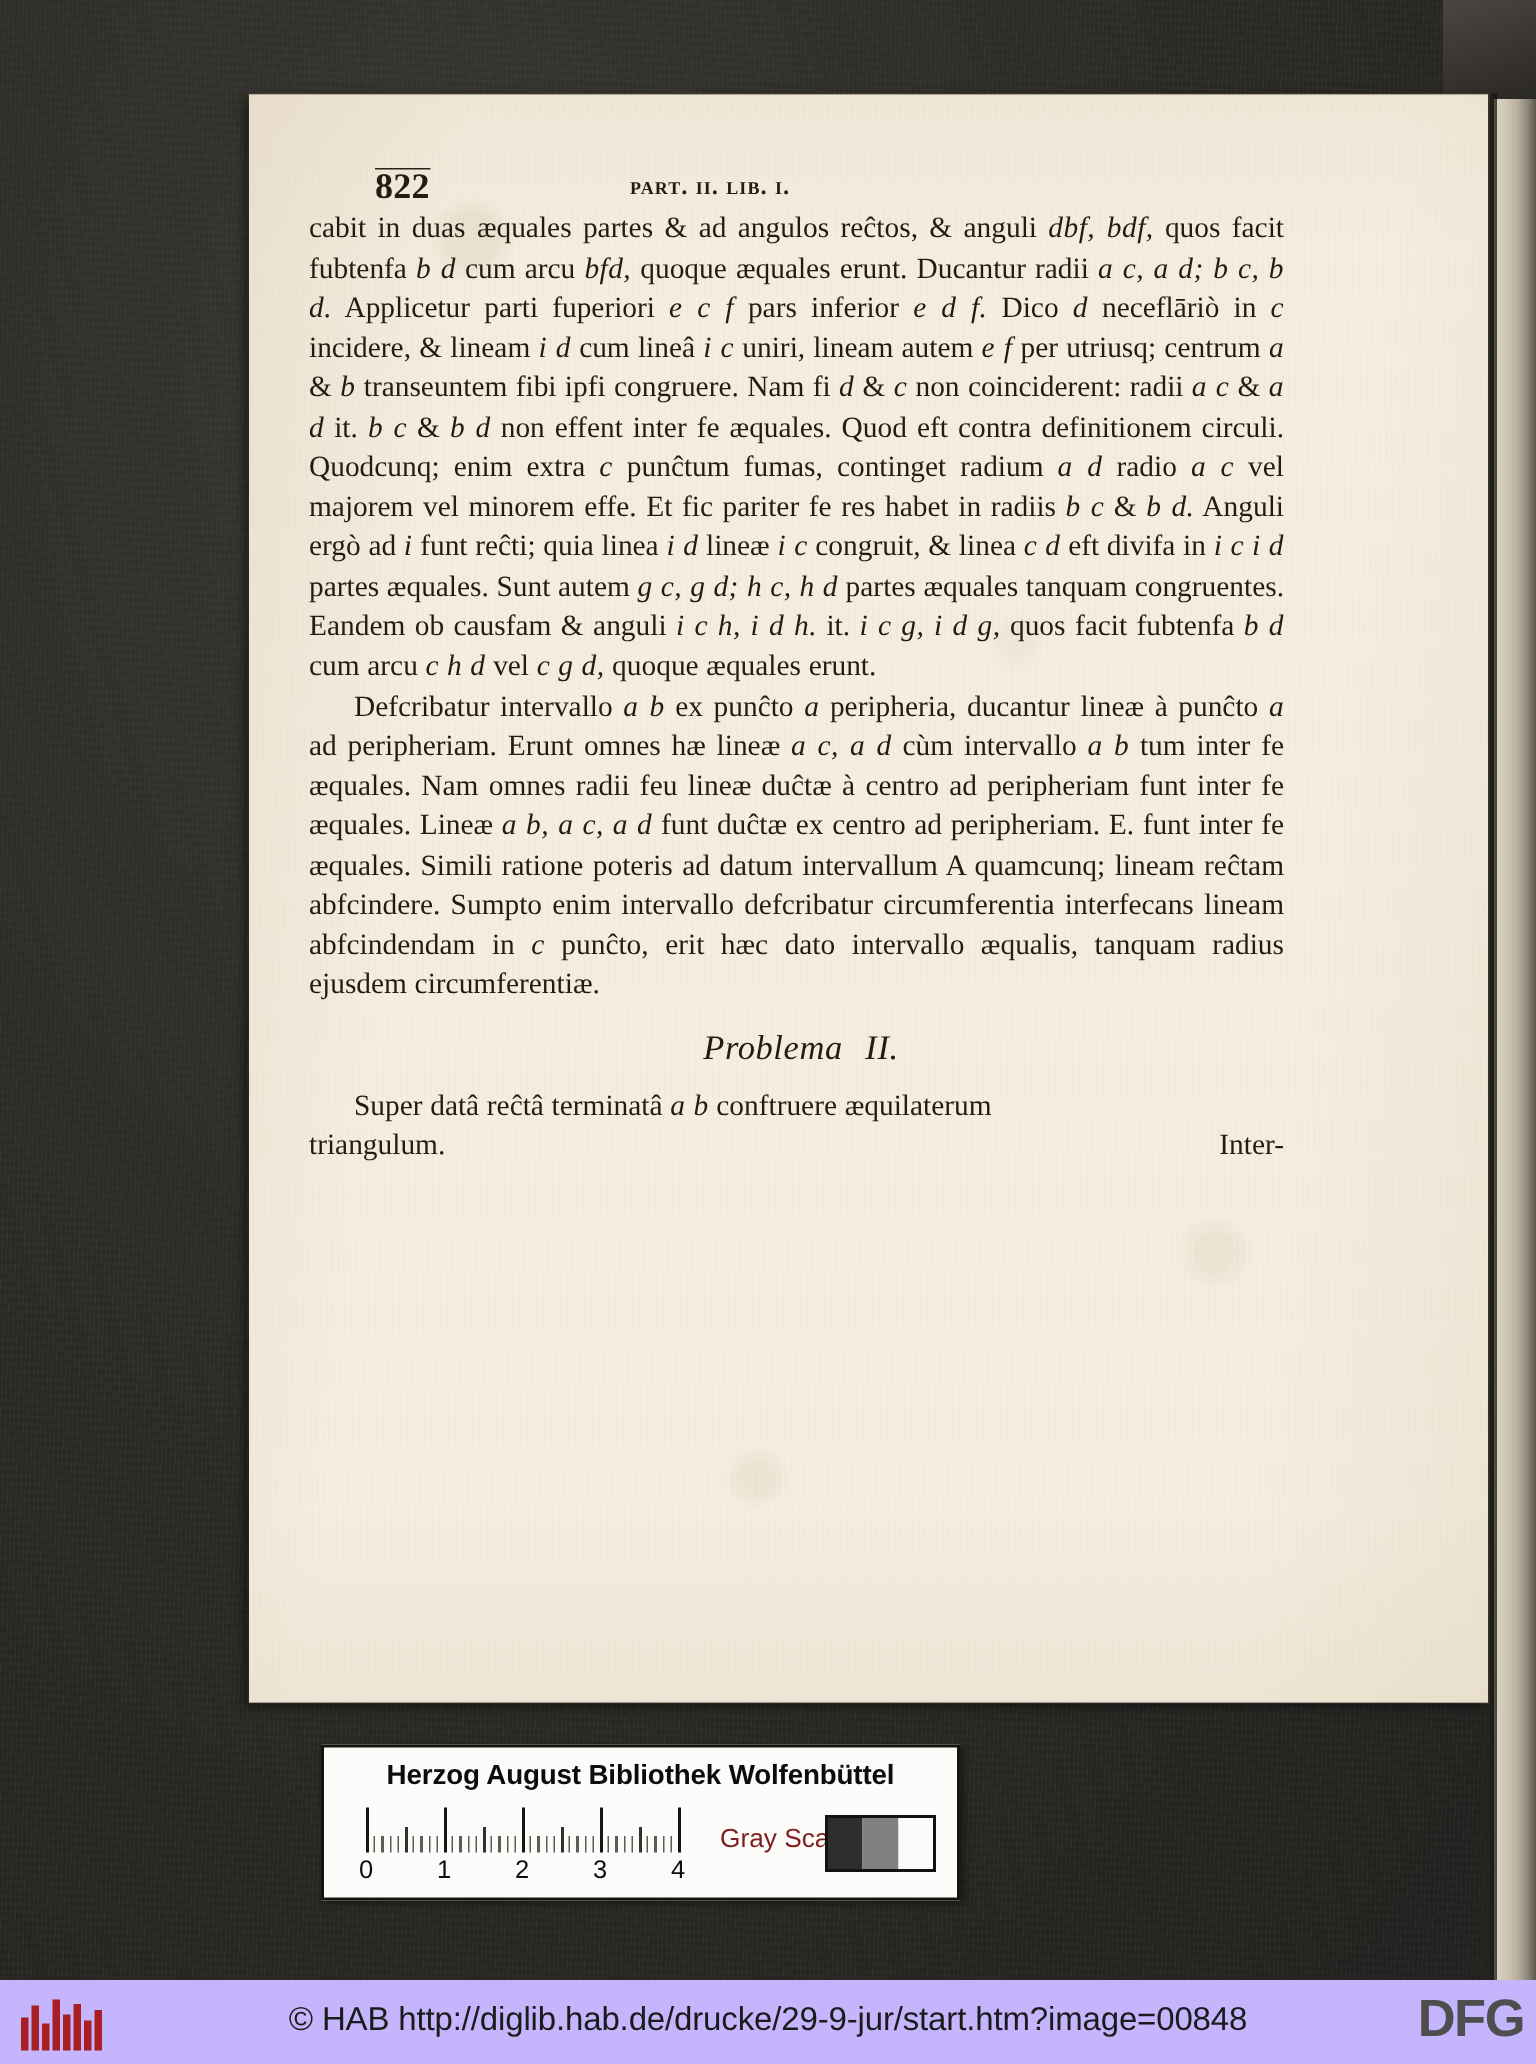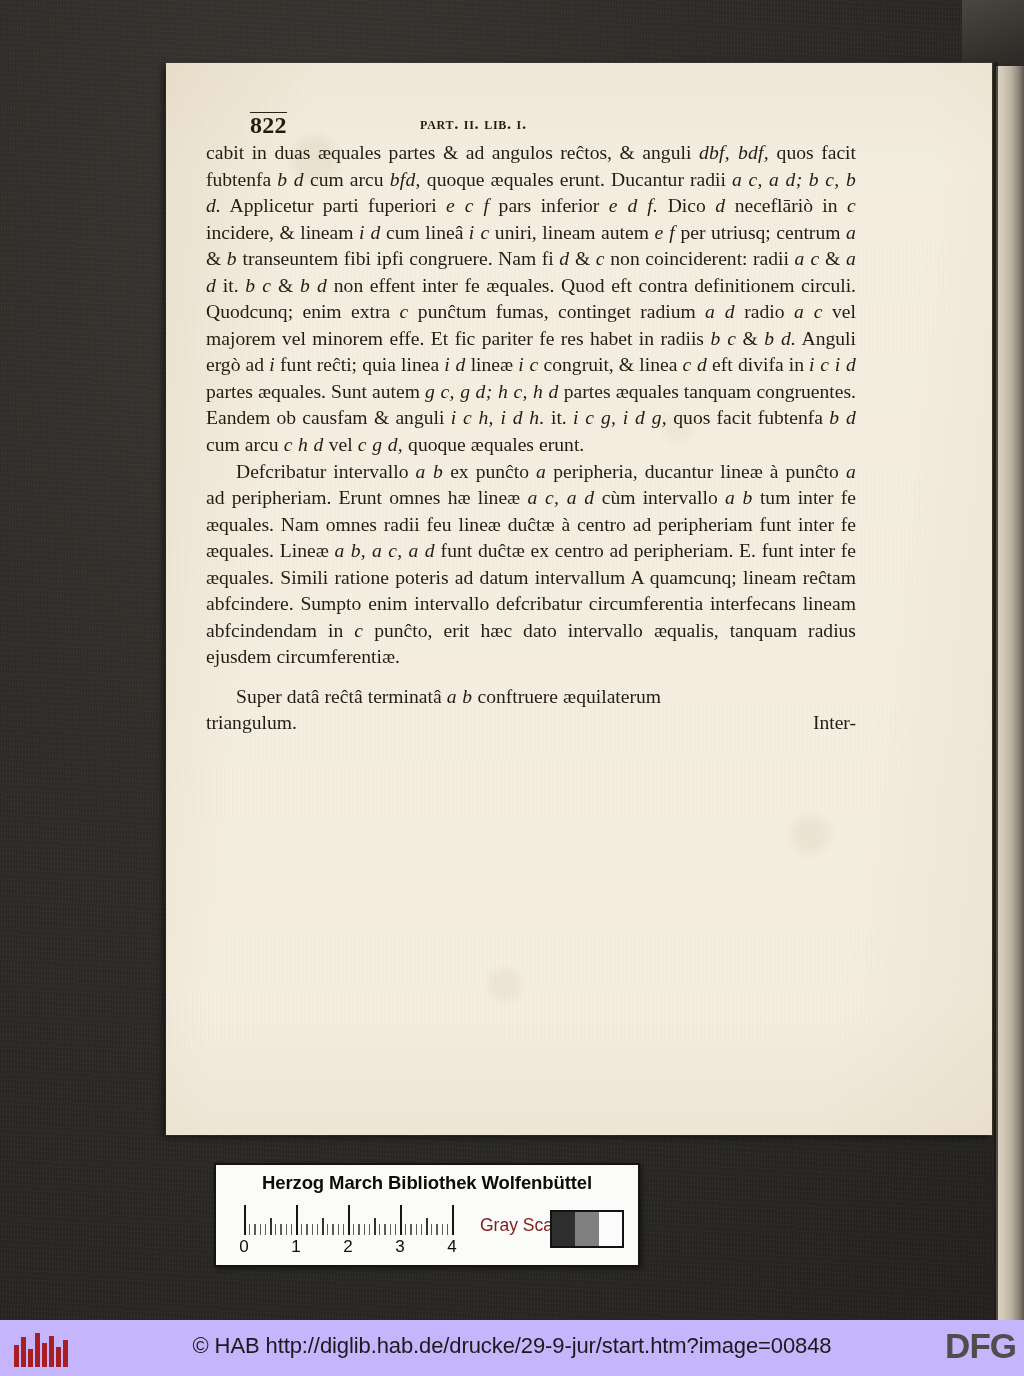--- a/index.html
+++ b/index.html
@@ -277,29 +277,30 @@
     </div>
 
     <p class="body">cabit in duas æquales partes &amp; ad angulos reĉtos, &amp; anguli
       <i>dbf, bdf,</i> quos facit fubtenfa <i>b d</i> cum arcu <i>bfd,</i> quoque æquales erunt. Ducantur radii <i>a c, a d; b c, b d.</i> Applicetur parti fuperiori <i>e c f</i> pars inferior <i>e d f.</i> Dico <i>d</i> neceflāriò in <i>c</i> incidere, &amp; lineam <i>i d</i> cum lineâ <i>i c</i> uniri, lineam autem <i>e f</i> per utriusq; centrum <i>a</i> &amp; <i>b</i> transeuntem fibi ipfi congruere. Nam fi <i>d</i> &amp; <i>c</i> non coinciderent: radii <i>a c</i> &amp; <i>a d</i> it. <i>b c</i> &amp; <i>b d</i> non effent inter fe æquales. Quod eft contra definitionem circuli. Quodcunq; enim extra <i>c</i> punĉtum fumas, continget radium <i>a d</i> radio <i>a c</i> vel majorem vel minorem effe. Et fic pariter fe res habet in radiis <i>b c</i> &amp; <i>b d.</i> Anguli ergò ad <i>i</i> funt reĉti; quia linea <i>i d</i> lineæ <i>i c</i> congruit, &amp; linea <i>c d</i> eft divifa in <i>i c i d</i> partes æquales. Sunt autem <i>g c, g d; h c, h d</i> partes æquales tanquam congruentes. Eandem ob causfam &amp; anguli <i>i c h, i d h.</i> it. <i>i c g, i d g,</i> quos facit fubtenfa <i>b d</i> cum arcu <i>c h d</i> vel <i>c g d,</i> quoque æquales erunt.</p>
 
 
 
     <p class="body ind">Defcribatur intervallo <i>a b</i> ex punĉto <i>a</i> peripheria, ducantur lineæ à punĉto <i>a</i> ad peripheriam. Erunt omnes hæ lineæ <i>a c, a d</i> cùm intervallo <i>a b</i> tum inter fe æquales. Nam omnes radii feu lineæ duĉtæ à centro ad peripheriam funt inter fe æquales. Lineæ <i>a b, a c, a d</i> funt duĉtæ ex centro ad peripheriam. E. funt inter fe æquales. Simili ratione poteris ad datum intervallum A quamcunq; lineam reĉtam abfcindere. Sumpto enim intervallo defcribatur circumferentia interfecans lineam abfcindendam in <i>c</i> punĉto, erit hæc dato intervallo æqualis, tanquam radius ejusdem circumferentiæ.</p>
 
     <div class="headblock">
+      <span class="l2"><span>Problema</span><span class="sp"></span><span>II.</span></span>
     </div>
 
     <p class="body ind"><span>Super datâ reĉtâ terminatâ</span> <i>a b</i> <span>conftruere æquilaterum</span><br><span>triangulum.</span><span class="catchword">Inter-</span></p>
 
   </div>
 </div>
 
 <div id="target-card">
-  <div id="target-title">Herzog March Bibliothek Wolfenbüttel</div>
+  <div id="target-title">Herzog August Bibliothek Wolfenbüttel</div>
 
   <div id="ruler">
       <div class="tick cm" style="left: 6px;"></div>
       <div class="tick mm" style="left: 11.2px;"></div>
       <div class="tick mm" style="left: 16.4px;"></div>
       <div class="tick mm" style="left: 21.6px;"></div>
       <div class="tick mm" style="left: 26.8px;"></div>
       <div class="tick half" style="left: 32px;"></div>
       <div class="tick mm" style="left: 37.2px;"></div>
       <div class="tick mm" style="left: 42.4px;"></div>

